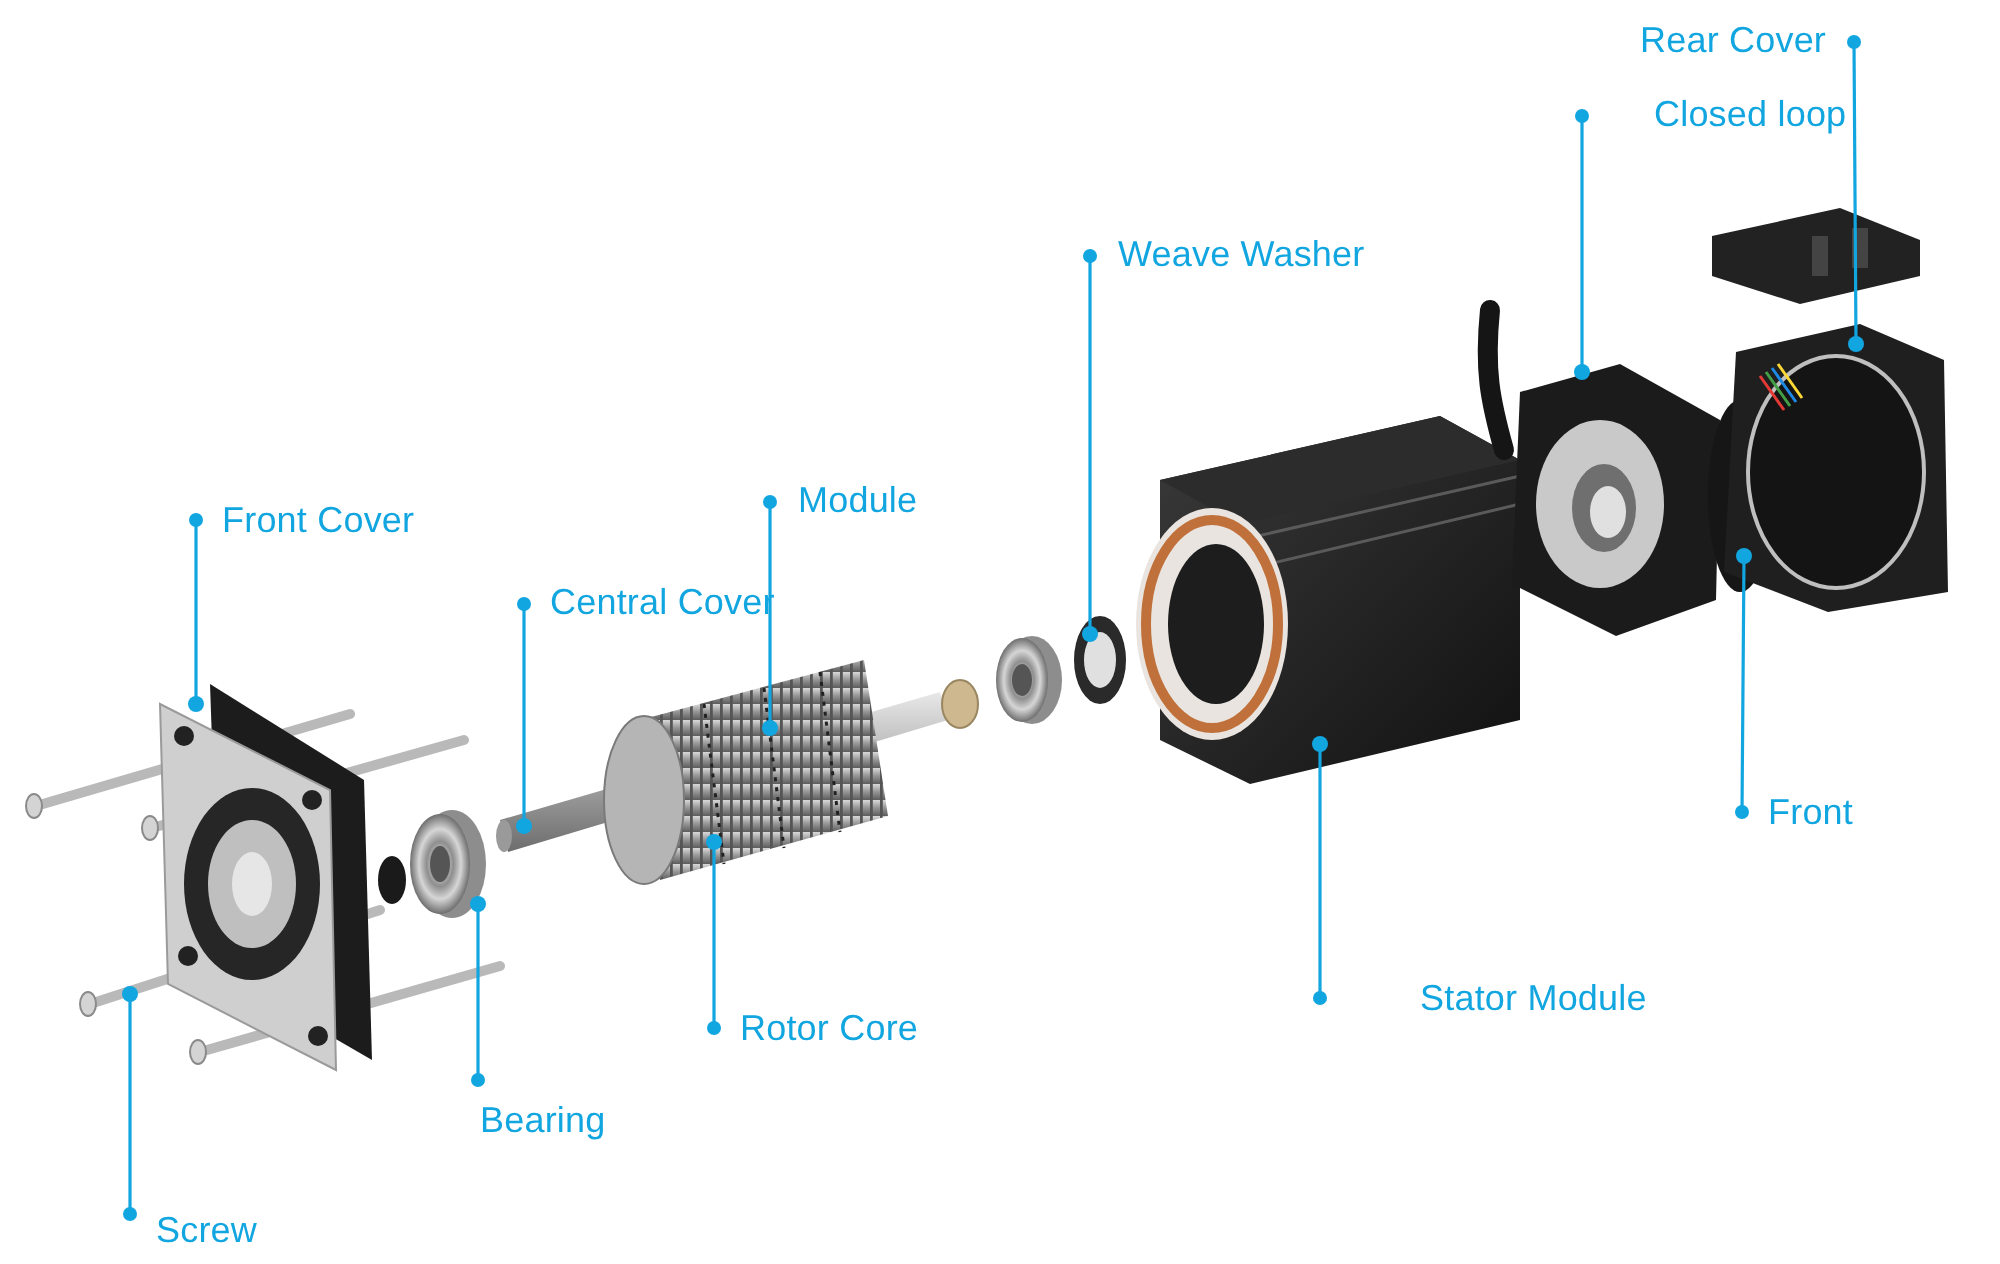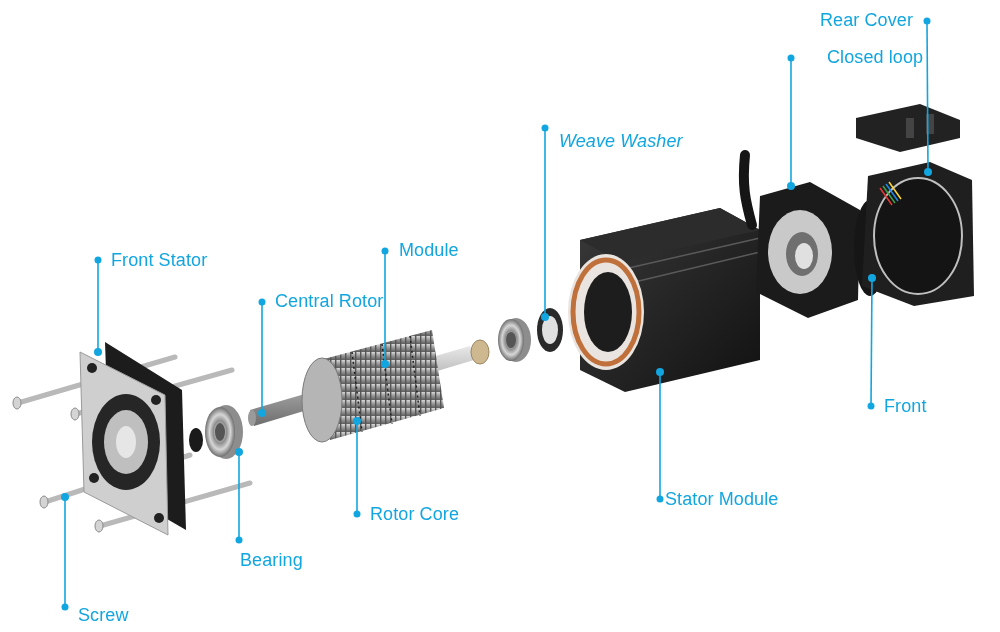--- a/index.html
+++ b/index.html
@@ -169,22 +169,22 @@
       <line x1="239" y1="540" x2="239" y2="452" stroke="#12a6e0" stroke-width="1.6"></line>
       <circle cx="239" cy="540" r="3.5" fill="#12a6e0"></circle>
       <circle cx="239" cy="452" r="4" fill="#12a6e0"></circle>
       <line x1="65" y1="607" x2="65" y2="497" stroke="#12a6e0" stroke-width="1.6"></line>
       <circle cx="65" cy="607" r="3.5" fill="#12a6e0"></circle>
       <circle cx="65" cy="497" r="4" fill="#12a6e0"></circle>
     </svg>
 
   <div class="callout-label" style="left: 820px; top: 10px;">Rear Cover</div>
   <div class="callout-label" style="left: 827px; top: 47px;">Closed loop</div>
-  <div class="callout-label" style="left: 559px; top: 131px; font-style: italic;">Weave Washer</div>
+  <div class="callout-label" style="left: 559px; top: 117px;">Weave Washer</div>
   <div class="callout-label" style="left: 399px; top: 240px;">Module</div>
-  <div class="callout-label" style="left: 111px; top: 250px;">Front Stator</div>
-  <div class="callout-label" style="left: 275px; top: 291px;">Central Rotor</div>
+  <div class="callout-label" style="left: 111px; top: 250px;">Front Cover</div>
+  <div class="callout-label" style="left: 275px; top: 291px;">Central Cover</div>
   <div class="callout-label" style="left: 884px; top: 396px;">Front</div>
-  <div class="callout-label" style="left: 665px; top: 489px;">Stator Module</div>
+  <div class="callout-label" style="left: 710px; top: 489px;">Stator Module</div>
   <div class="callout-label" style="left: 370px; top: 504px;">Rotor Core</div>
   <div class="callout-label" style="left: 240px; top: 530px; margin-top: 20px;">Bearing</div>
   <div class="callout-label" style="left: 78px; top: 605px;">Screw</div>
 </div>
 
 </body></html>

